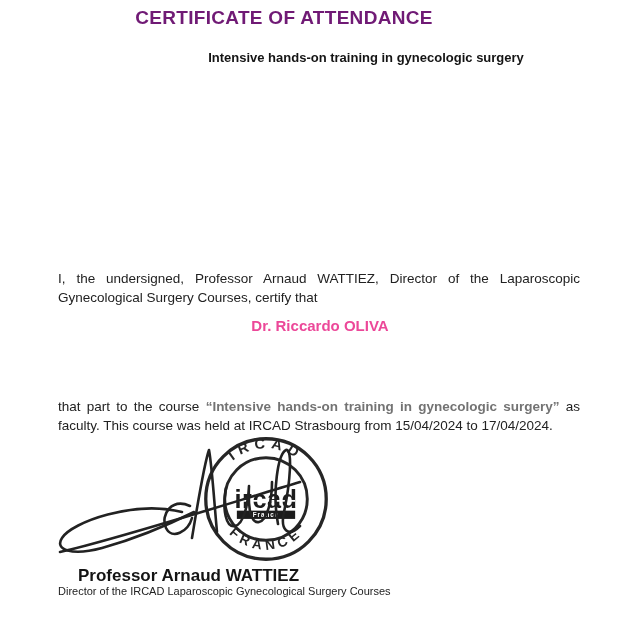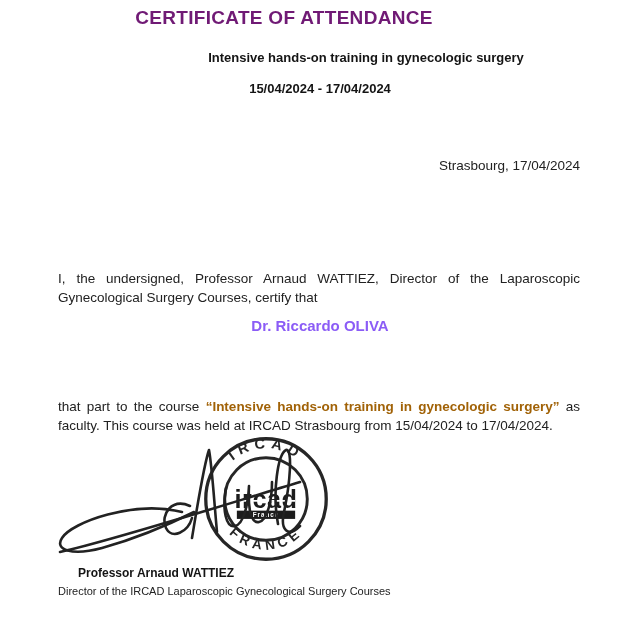--- a/index.html
+++ b/index.html
@@ -30,48 +30,46 @@
     font-size: 13.5px; color: #222;
   }
   .para {
     position: absolute; left: 58px; width: 522px;
     font-size: 13.5px; line-height: 19px; text-align: justify; color: #222; margin-top: 24px;
   }
   .para-intro { top: 245px; }
   .para-closing { top: 373px; }
   .attendee {
     position: absolute; top: 317px; left: 0; width: 640px;
-    text-align: center; font-size: 15px; font-weight: bold; color: #8b5cf6;
+    text-align: center; font-size: 15px; font-weight: bold; color: #ec4899;
   }
   .sig-area { position: absolute; left: 0; top: 0; }
   .stamp-svg { position: absolute; left: 197px; top: 431px; }
   .signature-svg { position: absolute; left: 54px; top: 436px; z-index: 2; }
   .signer-name {
     position: absolute; top: 566px; left: 58px;
-    font-size: 12px; font-weight: bold; color: #141414; padding-left: 20px;
+    font-size: 17px; font-weight: bold; color: #141414; padding-left: 20px;
   }
   .signer-role {
     position: absolute; top: 585px; left: 58px;
     font-size: 11px; color: #222;
   }
-  .bold { font-weight: bold; color: #a16207; }
+  .bold { font-weight: bold; color: #737373; }
   .ring-text { font-family: "Liberation Sans", sans-serif; fill: #262626; }
   .logo-word { font-family: "Liberation Sans", sans-serif; font-weight: bold; fill: #1c1c1c; }
   .logo-country { font-family: "Liberation Sans", sans-serif; font-weight: bold; fill: #ffffff; }
 </style>
 </head>
 <body>
 
 <div class="page">
 
   <div class="cert-title">CERTIFICATE OF ATTENDANCE</div>
   <div class="cert-subtitle">Intensive hands-on training in gynecologic surgery</div>
-  <div class="cert-daterange">15/04/2024 - 17/04/2024</div>
 
-  <div class="place-date">Strasbourg, 17/04/2024</div>
 
   <div class="para para-intro">I, the undersigned, Professor Arnaud WATTIEZ, Director of the Laparoscopic Gynecological Surgery Courses, certify that</div>
 
   <div class="attendee">Dr. Riccardo OLIVA</div>
 
   <div class="para para-closing"><span>that part to the course </span><span class="bold">“Intensive hands-on training in gynecologic surgery”</span><span> as faculty. This course was held at IRCAD Strasbourg from 15/04/2024 to 17/04/2024.</span></div>
 
   <div class="sig-area">
 
     <svg class="stamp-svg" width="138" height="136" viewBox="0 0 140 140">

